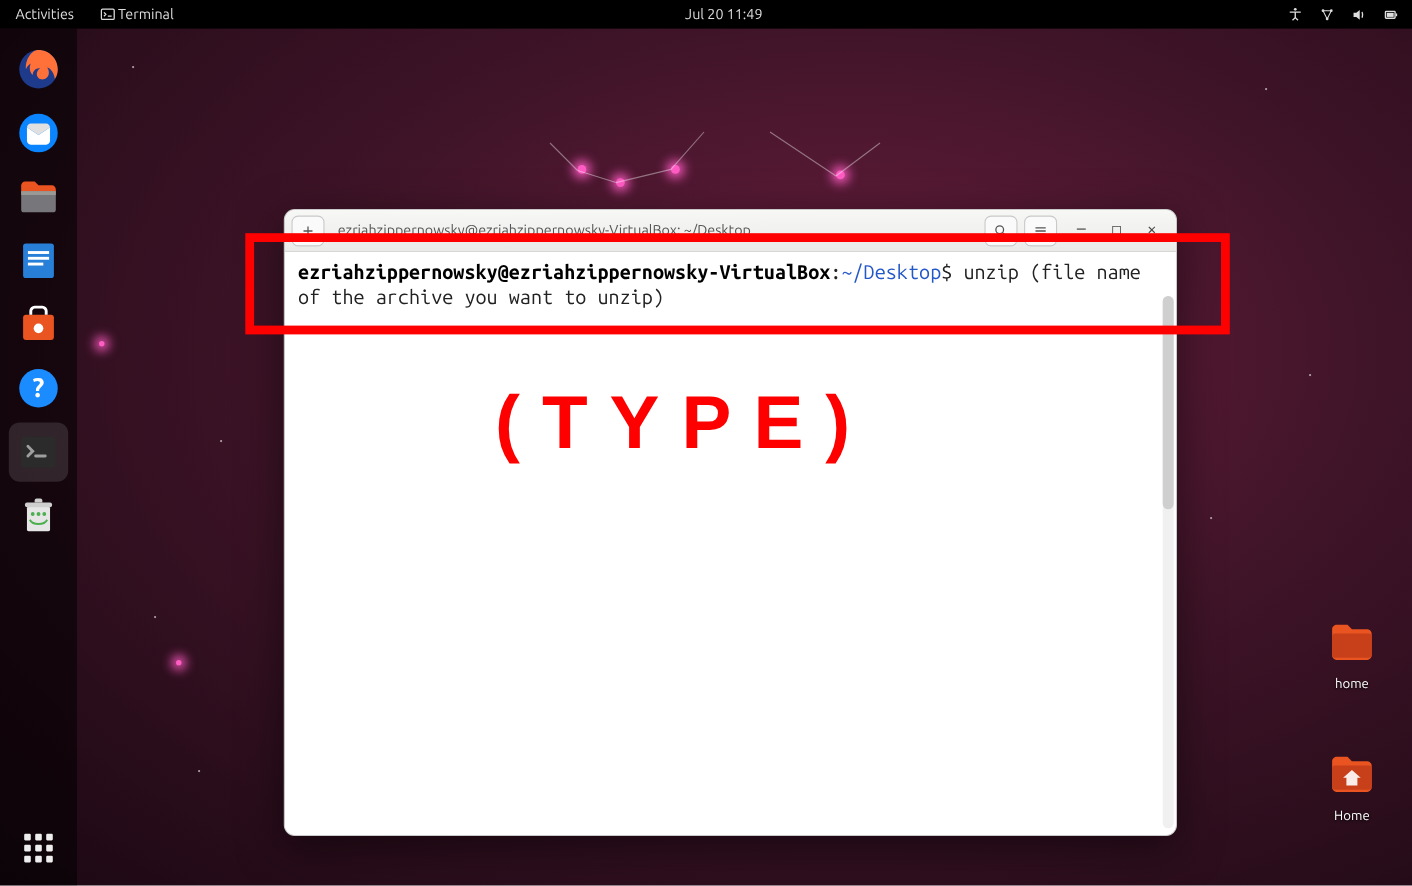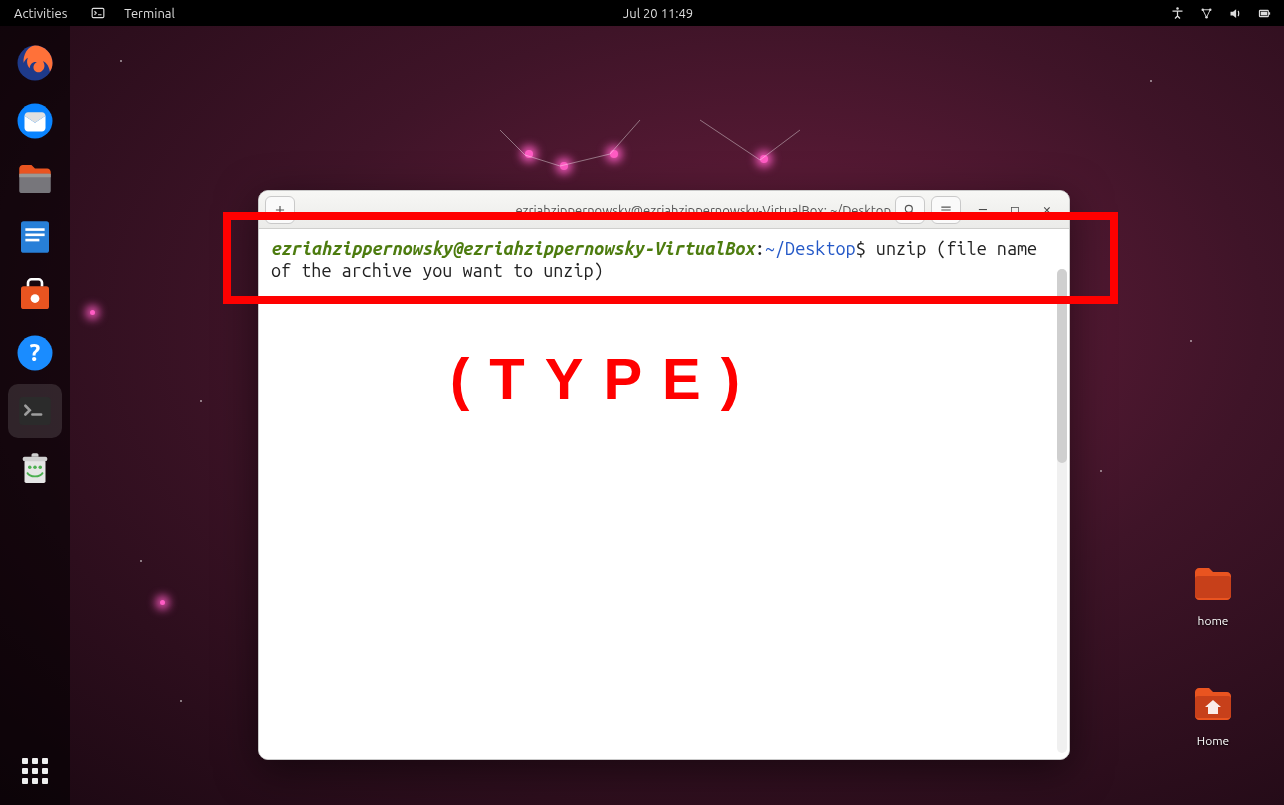--- a/index.html
+++ b/index.html
@@ -2,67 +2,67 @@
 <html><head>
 <meta charset="utf-8">
 <style>
   * { margin: 0; padding: 0; box-sizing: border-box; }
   html, body { width: 1284px; height: 805px; overflow: hidden; font-family: Ubuntu, "DejaVu Sans", sans-serif; }
   body { background: radial-gradient(ellipse at 60% 40%, #6b1e3f 0%, #3f1428 45%, #1b0812 100%); position: relative; }
 
   
   .topbar { position: absolute; top: 0; left: 0; right: 0; height: 26px; background: #000; color: #ddd; display: flex; align-items: center; font-size: 13px; z-index: 30; }
   .topbar .activities { padding: 0 14px; cursor: pointer; }
-  .topbar .applet { display: flex; align-items: center; gap: 19px; padding: 0 10px; }
+  .topbar .applet { display: flex; align-items: center; gap: 2px; padding: 0 10px; }
   .topbar .applet svg { width: 14px; height: 14px; }
   .topbar .center { position: absolute; left: 50%; transform: translateX(-50%); margin-left: 16px; }
   .topbar .right { margin-left: auto; display: flex; align-items: center; gap: 14px; padding-right: 12px; }
   .topbar .right svg { width: 15px; height: 15px; fill: #ddd; }
 
   
   .dock { position: absolute; left: 0; top: 26px; bottom: 0; width: 70px; background: rgba(0,0,0,0.55); display: flex; flex-direction: column; align-items: center; padding-top: 10px; gap: 4px; z-index: 20; }
   .dock .app { width: 54px; height: 54px; border-radius: 10px; display: flex; align-items: center; justify-content: center; cursor: pointer; }
   .dock .app.active { background: rgba(255,255,255,0.12); }
   .dock .app svg { width: 42px; height: 42px; }
   .dock .spacer { flex: 1; }
   .dock .grid-btn { width: 48px; height: 48px; margin-bottom: 10px; display: flex; align-items: center; justify-content: center; cursor: pointer; }
   .dock .grid-btn .dots { display: grid; grid-template-columns: repeat(3,6px); grid-template-rows: repeat(3,6px); gap: 4px; }
   .dock .grid-btn .dots span { width: 6px; height: 6px; background: #eee; border-radius: 1px; }
 
   
-  .desktop-icon { position: absolute; right: 36px; width: 70px; text-align: center; color: #fff; font-size: 12px; cursor: pointer; z-index: 5; }
+  .desktop-icon { position: absolute; right: 20px; width: 70px; text-align: center; color: #fff; font-size: 12px; cursor: pointer; z-index: 5; }
   .desktop-icon svg { width: 48px; height: 48px; }
   .desktop-icon .label { margin-top: 4px; text-shadow: 0 1px 2px #000; }
 
   
   .star { position: absolute; width: 2px; height: 2px; background: #fff; border-radius: 50%; opacity: 0.6; }
   .glow { position: absolute; width: 8px; height: 8px; background: #ff5cc4; border-radius: 50%; box-shadow: 0 0 10px 4px #ff5cc4; }
   svg.lines { position: absolute; top: 0; left: 0; width: 1284px; height: 805px; pointer-events: none; }
   svg.lines line { stroke: rgba(255,255,255,0.4); stroke-width: 1; }
 
   
   .window { position: absolute; left: 258px; top: 190px; width: 812px; height: 570px; background: #fff; border-radius: 10px; box-shadow: 0 10px 40px rgba(0,0,0,0.5); overflow: hidden; z-index: 10; border: 1px solid #c9c9c9; }
   .titlebar { height: 38px; background: linear-gradient(#f7f7f5,#ebebe9); border-bottom: 1px solid #cfcfcd; display: flex; align-items: center; padding: 0 6px; font-size: 13px; color: #3b3b3b; }
   .titlebar .tab-btn { width: 30px; height: 28px; border: 1px solid #c9c9c9; border-radius: 6px; display: flex; align-items: center; justify-content: center; margin-right: 8px; background: #fafafa; cursor: pointer; }
-  .titlebar .title { flex: 1; text-align: right; color: #555; white-space: nowrap; overflow: hidden; text-overflow: ellipsis; padding: 0 4px; }
+  .titlebar .title { flex: 1; text-align: left; color: #555; white-space: nowrap; overflow: hidden; text-overflow: ellipsis; padding: 0 4px; }
   .titlebar .title-btns { display: flex; gap: 6px; align-items: center; }
   .titlebar .rbtn { width: 30px; height: 28px; border: 1px solid #c9c9c9; border-radius: 6px; display: flex; align-items: center; justify-content: center; background: #fafafa; cursor: pointer; }
   .titlebar .win-btns { display: flex; gap: 16px; margin-left: 14px; margin-right: 8px; }
   .titlebar .win-btns span { width: 16px; height: 16px; display: flex; align-items: center; justify-content: center; color: #4a4a4a; cursor: pointer; font-family: monospace; }
 
   .term-body { position: relative; height: calc(100% - 38px); background: #fff; font-family: "Ubuntu Mono", "DejaVu Sans Mono", monospace; font-size: 18px; line-height: 22px; padding: 8px 12px; color: #222; }
-  .term-body .prompt-user { color: #4d7c0f; font-weight: bold; font-style: italic; }
+  .term-body .prompt-user { color: #000000; font-weight: bold; }
   .term-body .prompt-colon { color: #222; }
   .term-body .prompt-path { color: #2458c7; font-weight: normal; }
   .scrollbar { position: absolute; right: 2px; top: 40px; width: 10px; height: calc(100% - 46px); background: #f0f0f0; border-radius: 5px; }
   .scrollbar .thumb { width: 100%; height: 40%; background: #cfcfcf; border-radius: 5px; }
 
   
   .anno-box { position: absolute; left: 223px; top: 212px; width: 895px; height: 92px; border: 8px solid #ff0000; z-index: 40; pointer-events: none; }
-  .anno-type { position: absolute; left: 450px; top: 345px; font-size: 58px; font-weight: 900; letter-spacing: 20px; color: #ff0000; font-family: "Arial Black", sans-serif; z-index: 40; pointer-events: none; text-align: center; }
+  .anno-type { position: absolute; left: 450px; top: 345px; font-size: 68px; font-weight: 900; letter-spacing: 20px; color: #ff0000; font-family: "Arial Black", sans-serif; z-index: 40; pointer-events: none; text-align: center; }
 </style>
 </head>
 <body>
 
 <div class="star" style="left:120px;top:60px"></div>
 <div class="star" style="left:200px;top:400px"></div>
 <div class="star" style="left:1150px;top:80px"></div>
 <div class="star" style="left:1100px;top:470px"></div>
 <div class="star" style="left:180px;top:700px"></div>
 <div class="star" style="left:140px;top:560px"></div>

